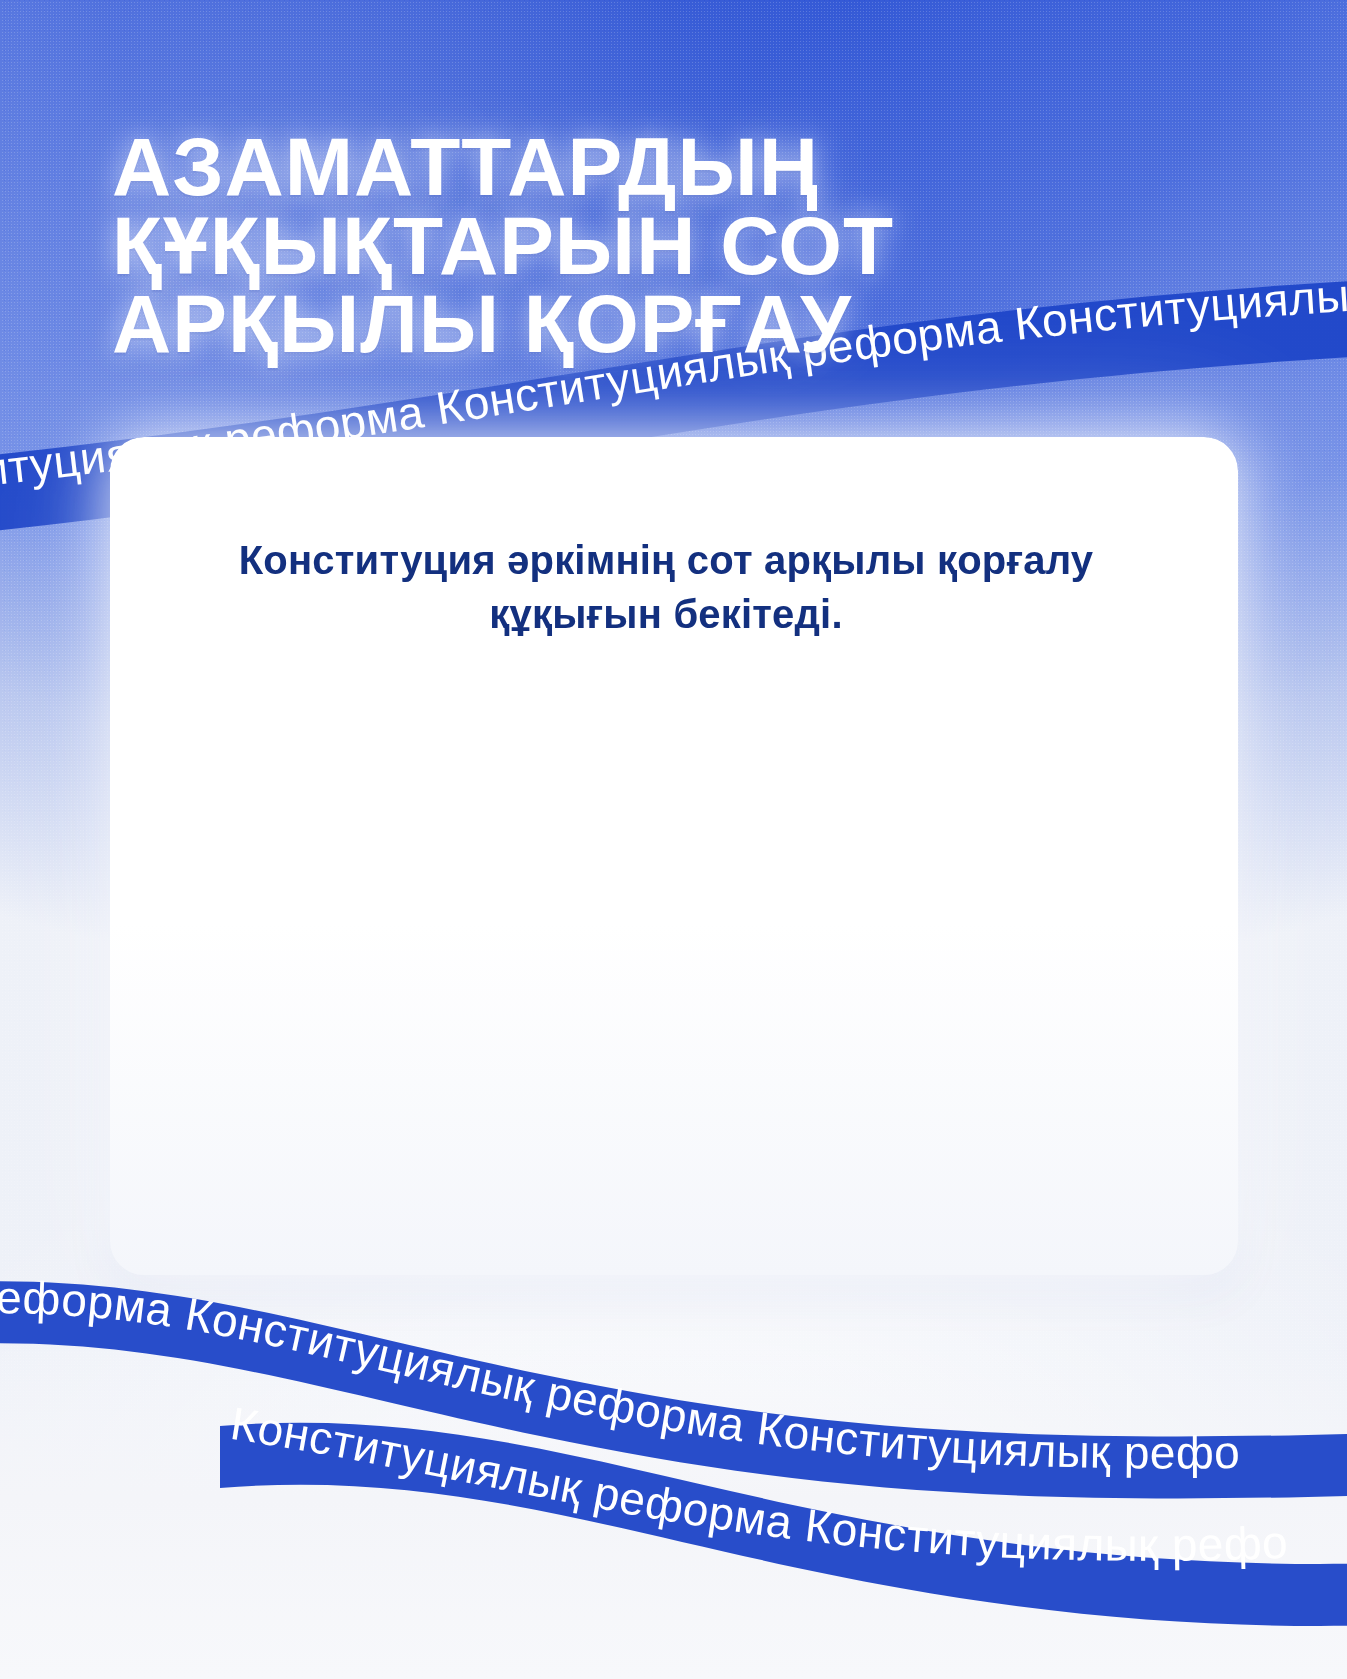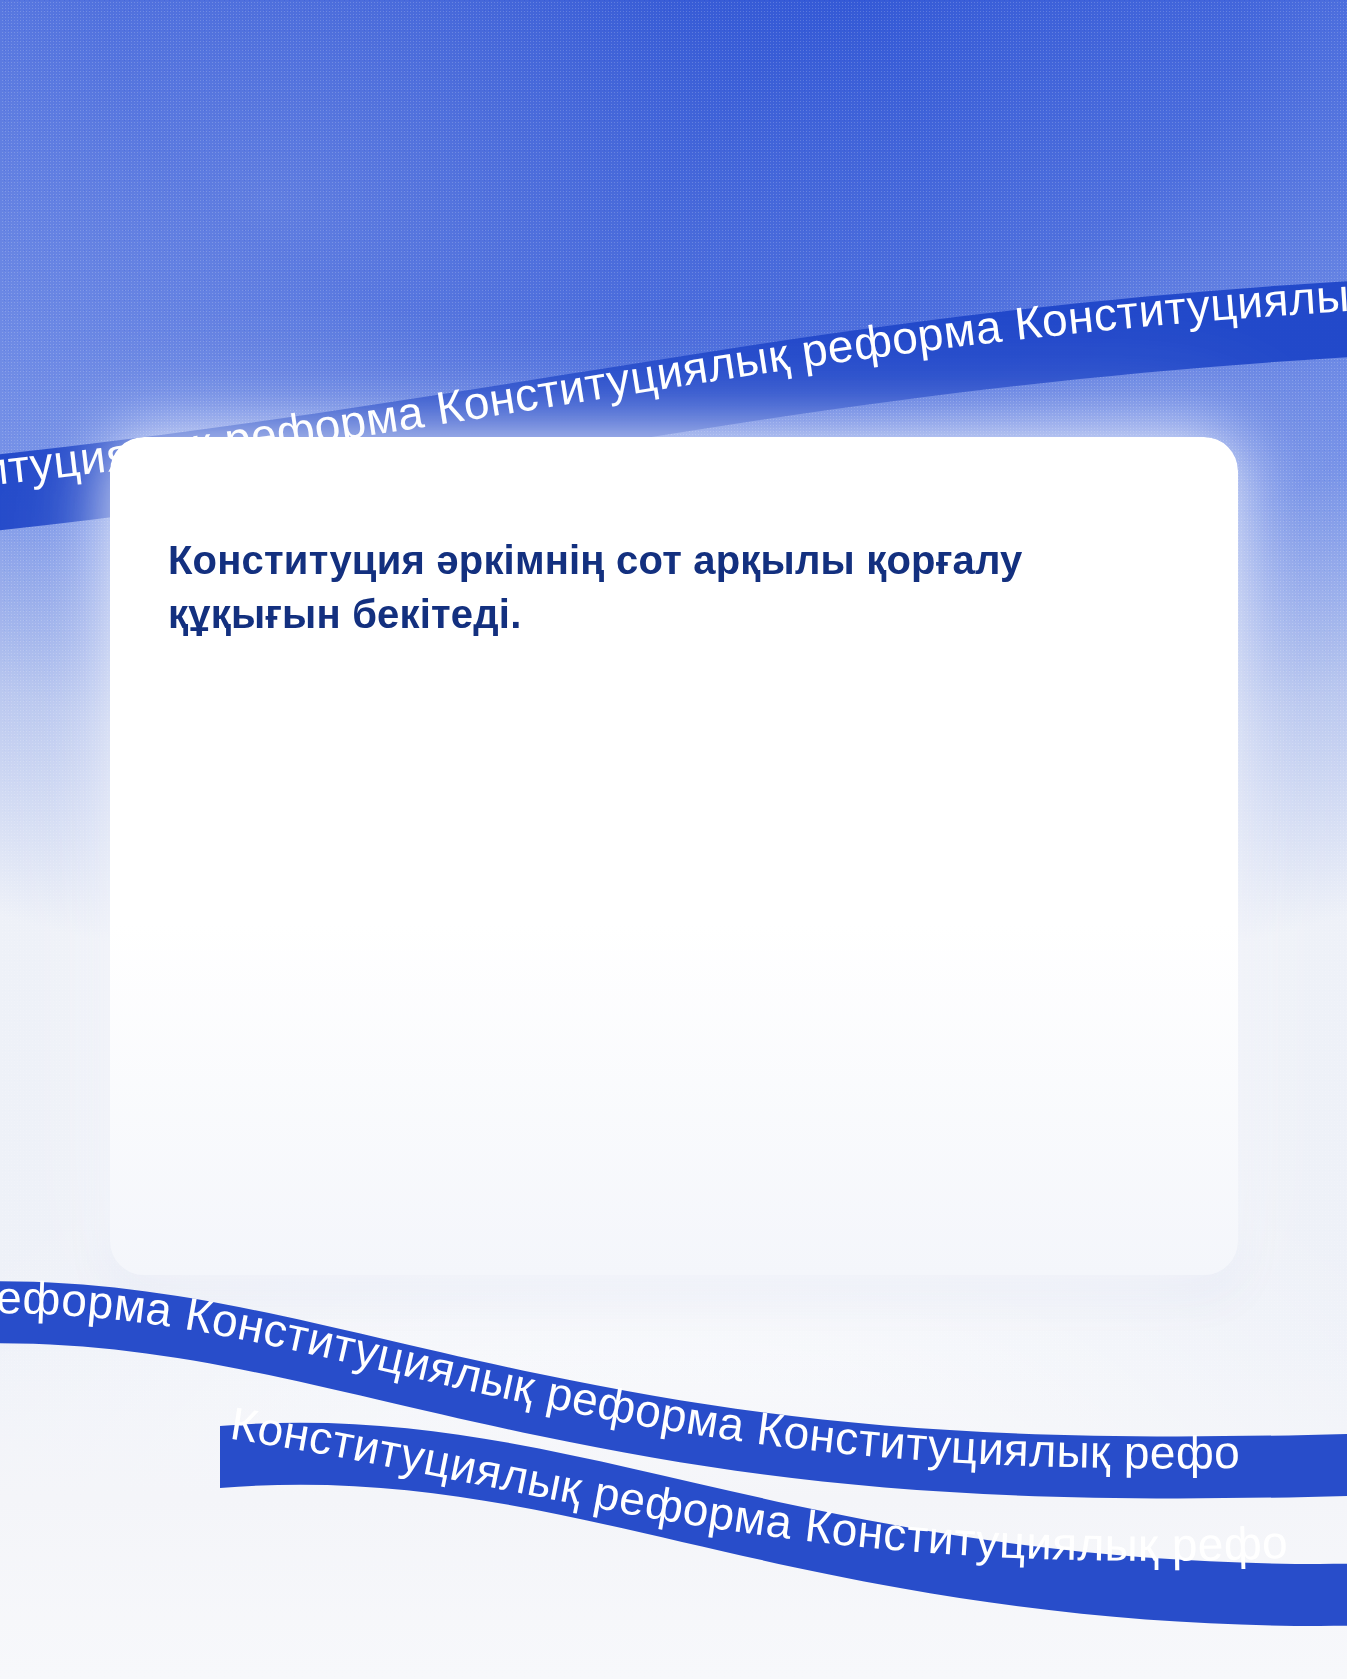--- a/index.html
+++ b/index.html
@@ -109,20 +109,21 @@
     box-shadow:
       0 0 60px rgba(255,255,255,0.75),
       0 0 120px rgba(255,255,255,0.45),
       0 18px 44px rgba(40,70,180,0.10);
   }
   .card-inner {
     position: absolute;
     left: 58px;
     top: 56px;
     right: 74px;
+    text-align: center;
   }
   .card-lead {
     color: #13307f;
     font-family: "Liberation Sans", sans-serif;
     font-weight: bold;
     font-size: 40px;
     line-height: 1.35;
     letter-spacing: 0.2px;
   }
   .card-body {
@@ -170,20 +171,25 @@
           <path d="M -80,168 C 260,138 520,90 820,44 C 1060,8 1260,-12 1500,-24 L 1500,52 C 1260,64 1060,84 820,120 C 520,166 260,214 -80,244 Z"></path>
         </clipPath>
       </defs>
       <path d="M -80,168 C 260,138 520,90 820,44 C 1060,8 1260,-12 1500,-24 L 1500,52 C 1260,64 1060,84 820,120 C 520,166 260,214 -80,244 Z" fill="#1f46c8" opacity="0.95"></path>
       <text class="ribbon-text">
         <textPath href="#topWave" startOffset="0">Конституциялық реформа   Конституциялық реформа   Конституциялық реформа</textPath>
       </text>
     </svg>
   </div>
 
+  <div class="headline">
+    <span class="line">АЗАМАТТАРДЫҢ</span>
+    <span class="line">ҚҰҚЫҚТАРЫН СОТ</span>
+    <span class="line">АРҚЫЛЫ ҚОРҒАУ</span>
+  </div>
 
   <div class="card">
     <div class="card-inner">
       <p class="card-lead">Конституция әркімнің сот арқылы қорғалу құқығын бекітеді.</p>
     </div>
   </div>
 
   <div class="bottom-fade"></div>
   <div class="bottom-grain"></div>
 

